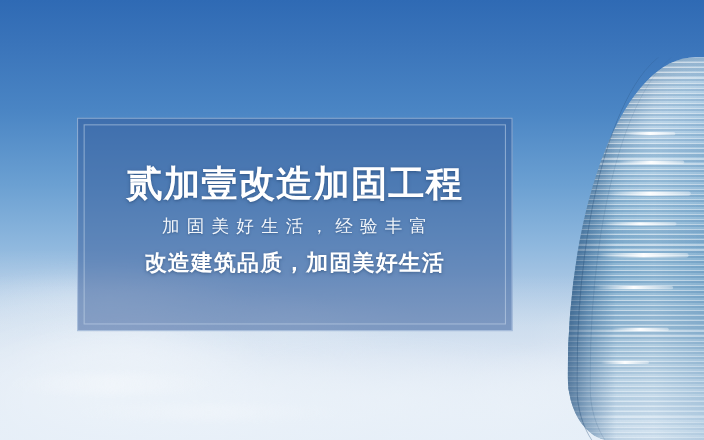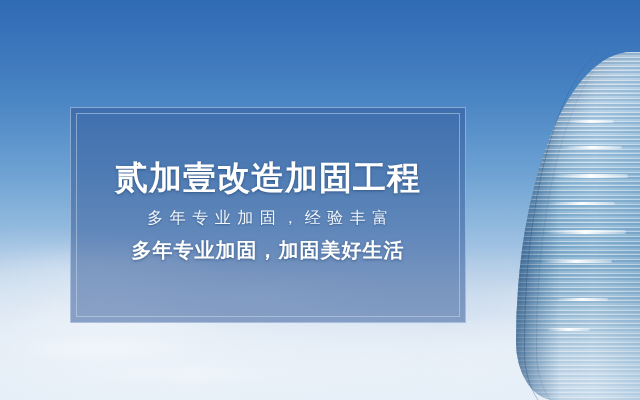--- a/index.html
+++ b/index.html
@@ -166,21 +166,21 @@
   .g6 { left: 24px; top: 208px; width: 72px; }
   .g7 { left: 40px; top: 246px; width: 52px; }
   .g8 { left: 30px; top: 276px; width: 44px; }
 
   
   .panel {
     position: absolute;
     left: 70px;
     top: 107px;
     width: 396px;
-    height: 216px;
+    height: 194px;
     background: rgba(49,88,152,0.52);
     border: 1px solid rgba(198,216,238,0.55);
     box-sizing: border-box;
     box-shadow: 0 0 0 0 rgba(0,0,0,0);
     text-decoration: underline;
   }
   .panel-inner {
     position: absolute;
     inset: 5px;
     border: 1px solid rgba(205,221,240,0.50);
@@ -274,18 +274,18 @@
     <div class="glint g5"></div>
     <div class="glint g6"></div>
     <div class="glint g7"></div>
     <div class="glint g8"></div>
   </div>
 
   <div class="panel">
     <div class="panel-inner"></div>
     <div class="panel-content">
       <h1 class="headline">贰加壹改造加固工程</h1>
-      <p class="sub1">多年专业加固，经验丰富</p>
-      <p class="sub2">多年专业加固，加固美好生活</p>
+      <p class="sub1">加固美好生活，经验丰富</p>
+      <p class="sub2">改造建筑品质，加固美好生活</p>
     </div>
   </div>
 
 </div>
 
 </body></html>

